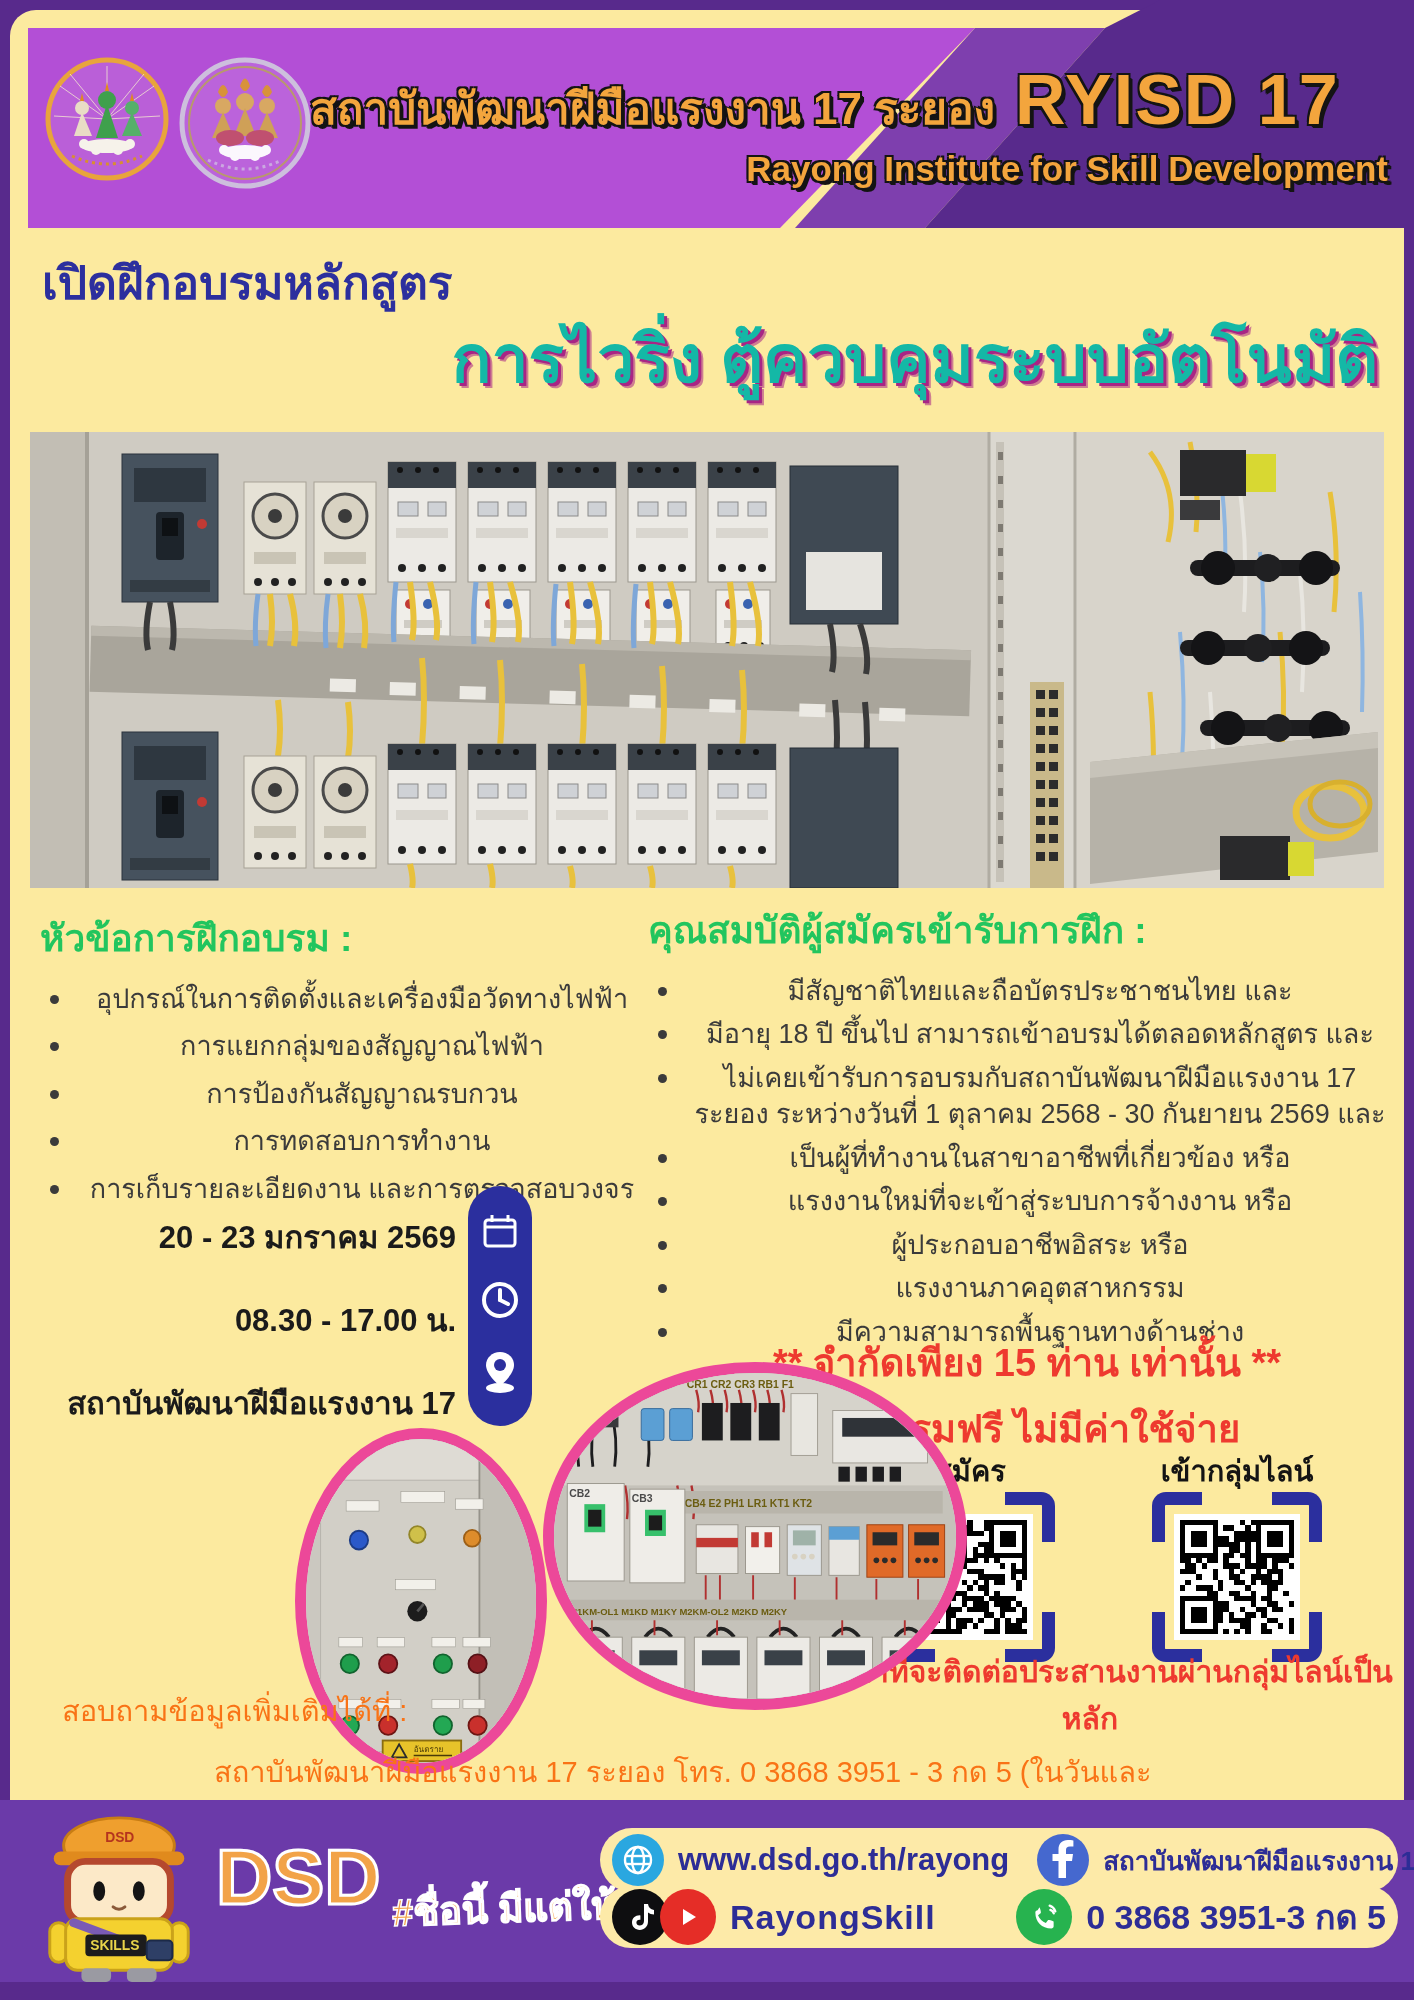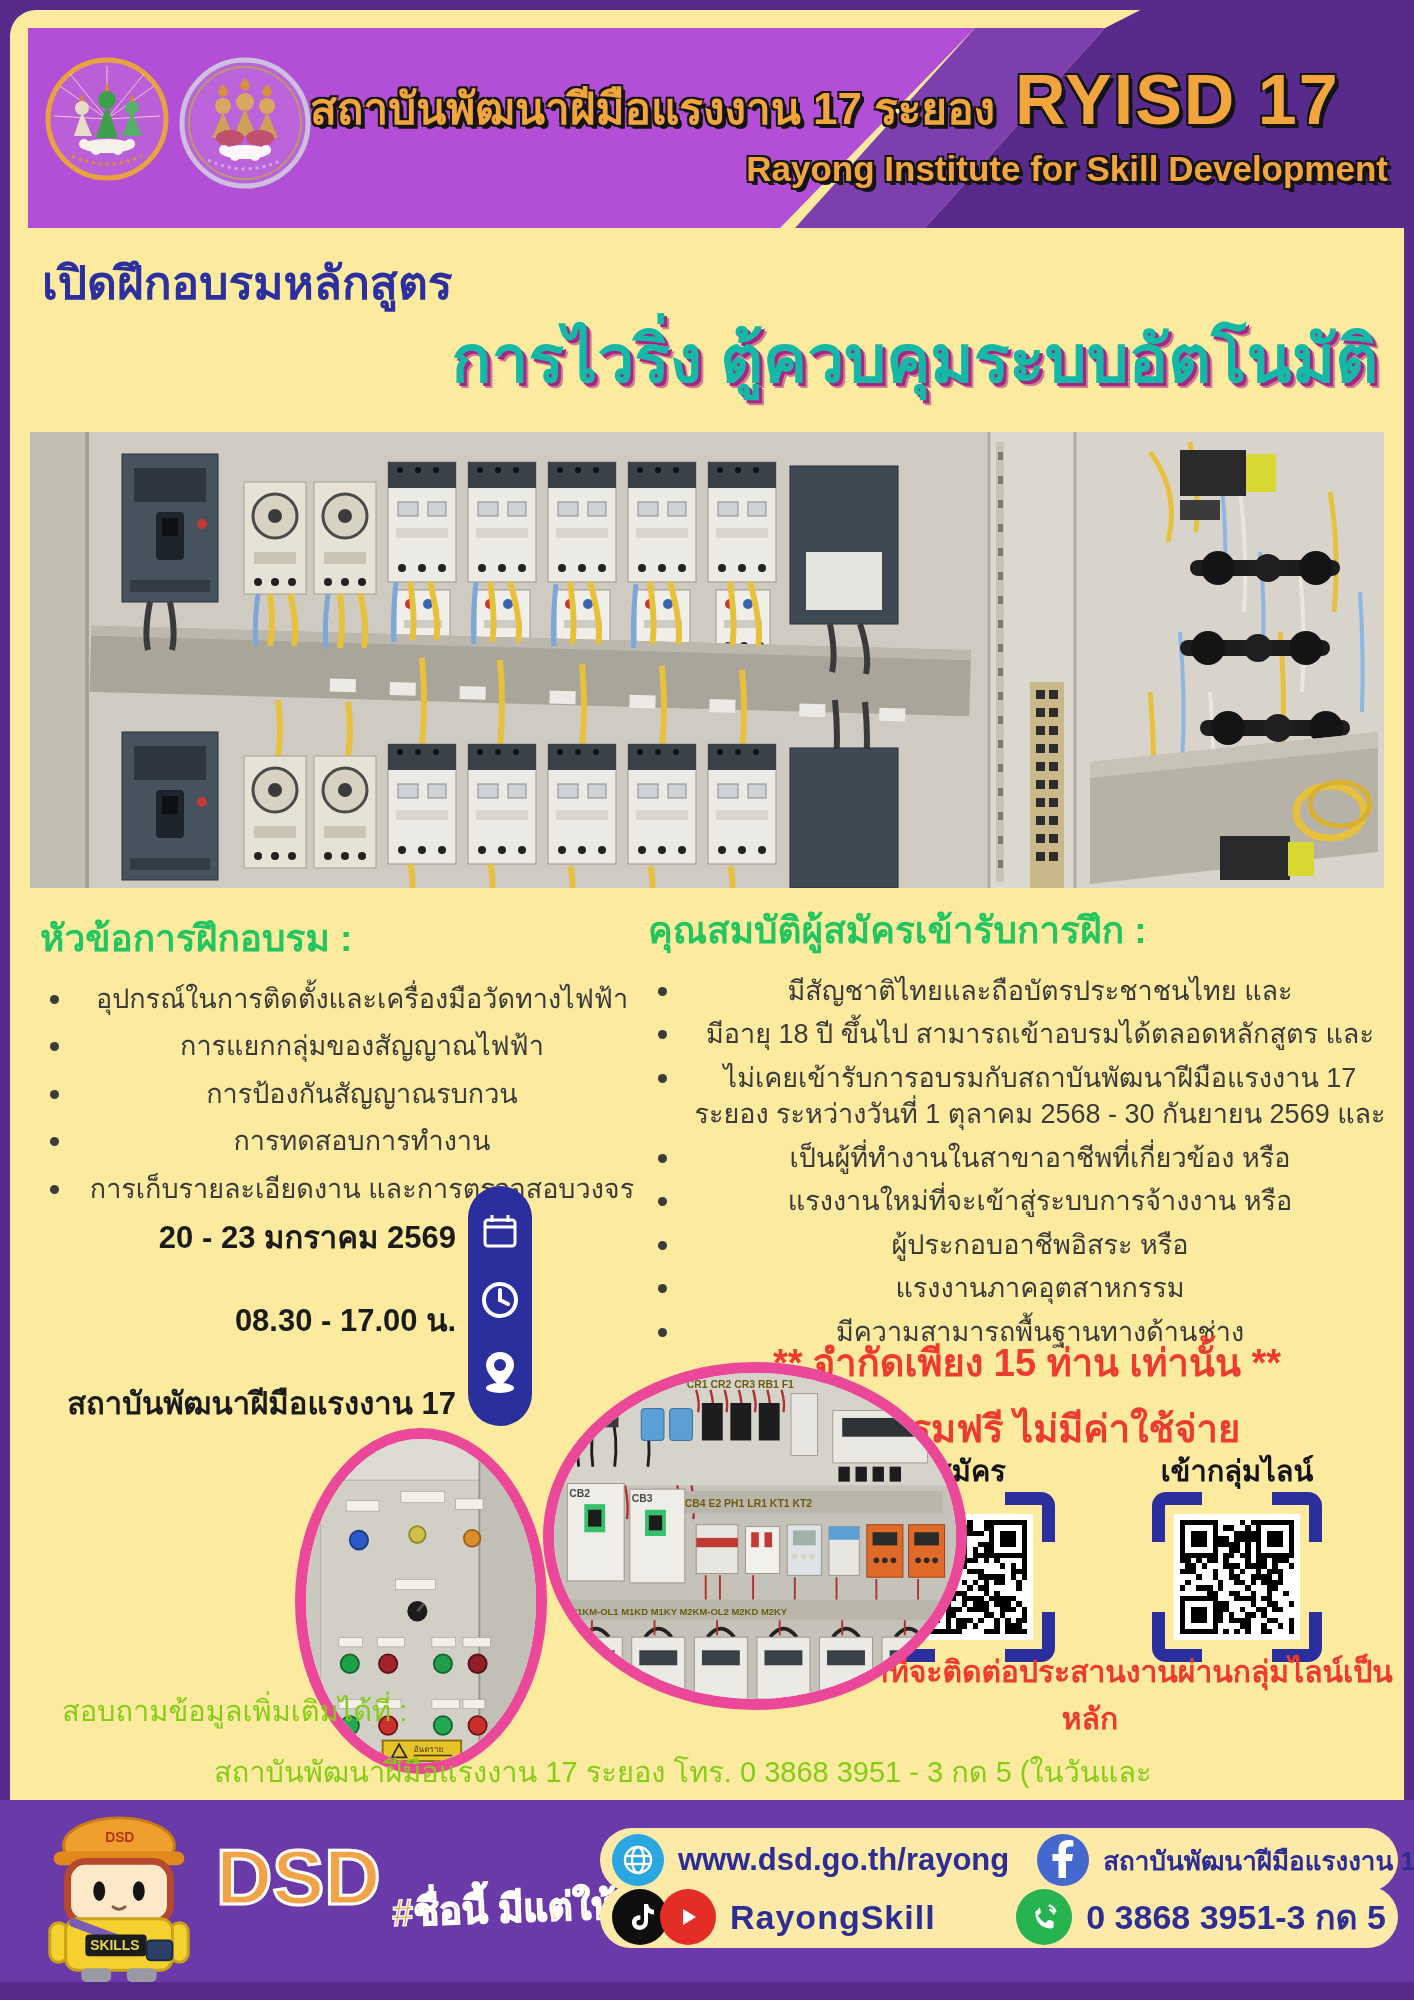--- a/index.html
+++ b/index.html
@@ -63,21 +63,21 @@
   #line-note { position:absolute; left:770px; top:1648px; width:640px; text-align:center; font-size:30px; font-weight:bold; color:#ee3a2f; }
 
   
   .oval { position:absolute; border:11px solid #ec4899; border-radius:50%; overflow:hidden; background:#e5e5e5; }
   #oval-small { left:295px; top:1428px; width:252px; height:346px; }
   #oval-large { left:543px; top:1362px; width:424px; height:348px; }
   .oval svg { width:100%; height:100%; display:block; }
 
   
   #contact { position:absolute; left:62px; top:1688px; width:1100px; }
-  #contact .cline { font-size:29px; color:#84cc16; margin-bottom:15px; }
+  #contact .cline { font-size:29px; color:#f97316; margin-bottom:15px; }
   #contact .indent { padding-left:152px; }
 
   
   #footer { position:absolute; left:0; top:1800px; width:1414px; height:182px; background:#6b3aa9; }
   #mascot { position:absolute; left:30px; top:1806px; width:178px; height:178px; }
   #dsd-brand { position:absolute; left:216px; top:1832px; font-size:78px; font-weight:800; color:#f2a348; -webkit-text-stroke:3px #ffffff; text-shadow:0 0 2px #fff; }
   #dsd-slogan { position:absolute; left:392px; top:1878px; font-size:38px; font-weight:bold; color:#f2a348; -webkit-text-stroke:1.5px #ffffff; transform:rotate(-2deg); }
   .fpill { position:absolute; left:600px; width:798px; background:#fdeaa8; border-radius:35px; display:flex; align-items:center; padding:0 12px; gap:14px; }
   #fpill1 { top:1806px; height:64px;margin-top:22px; }
   #fpill2 { top:1886px; height:62px; }

